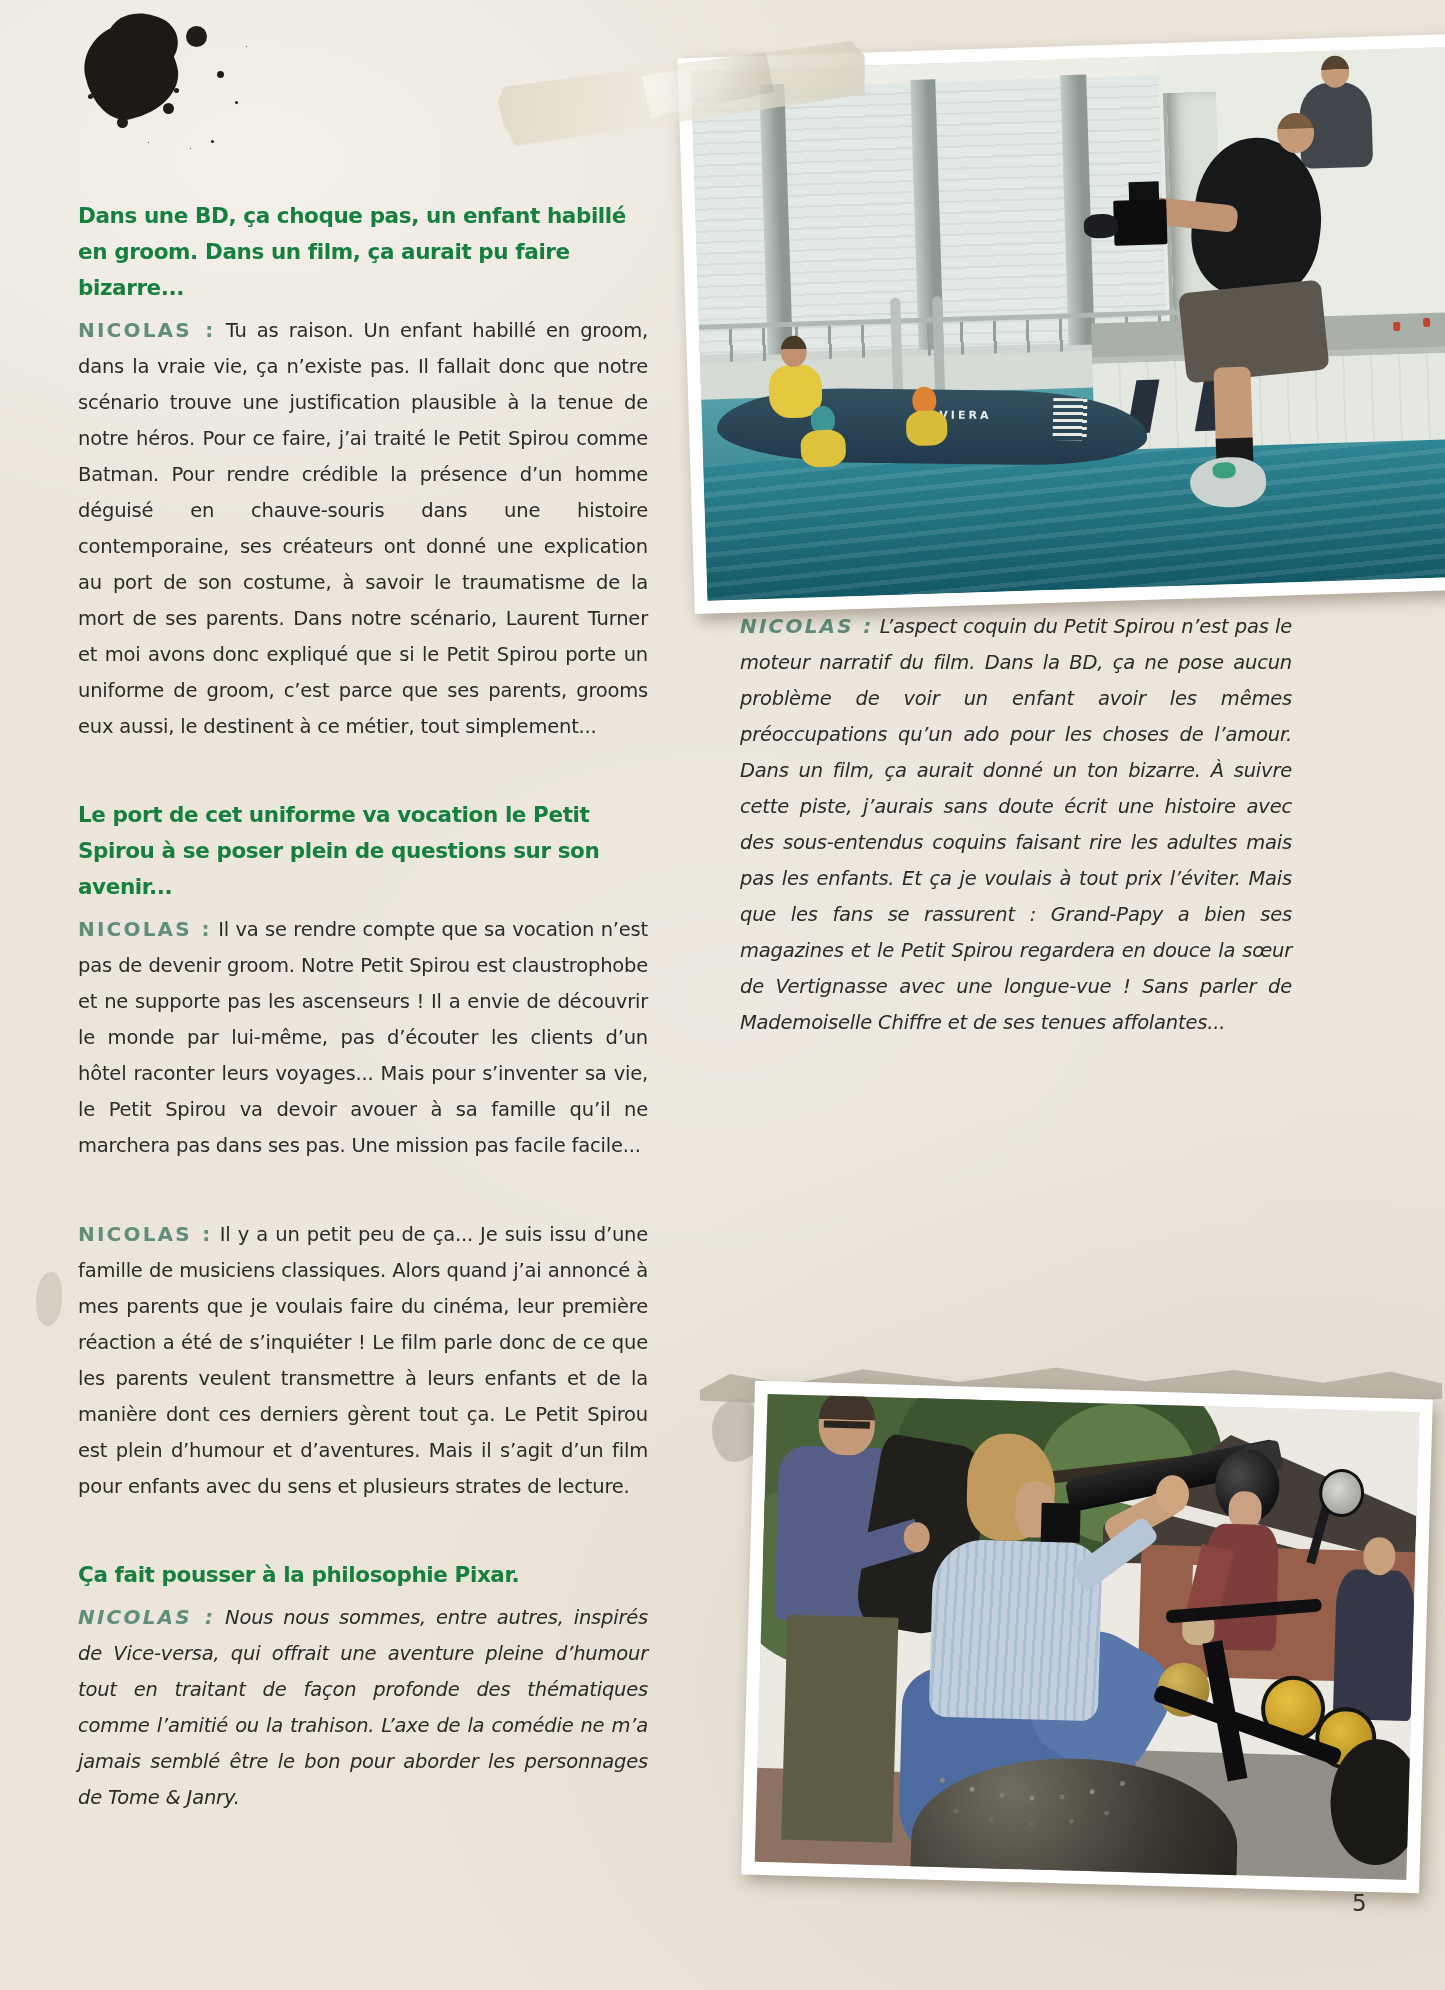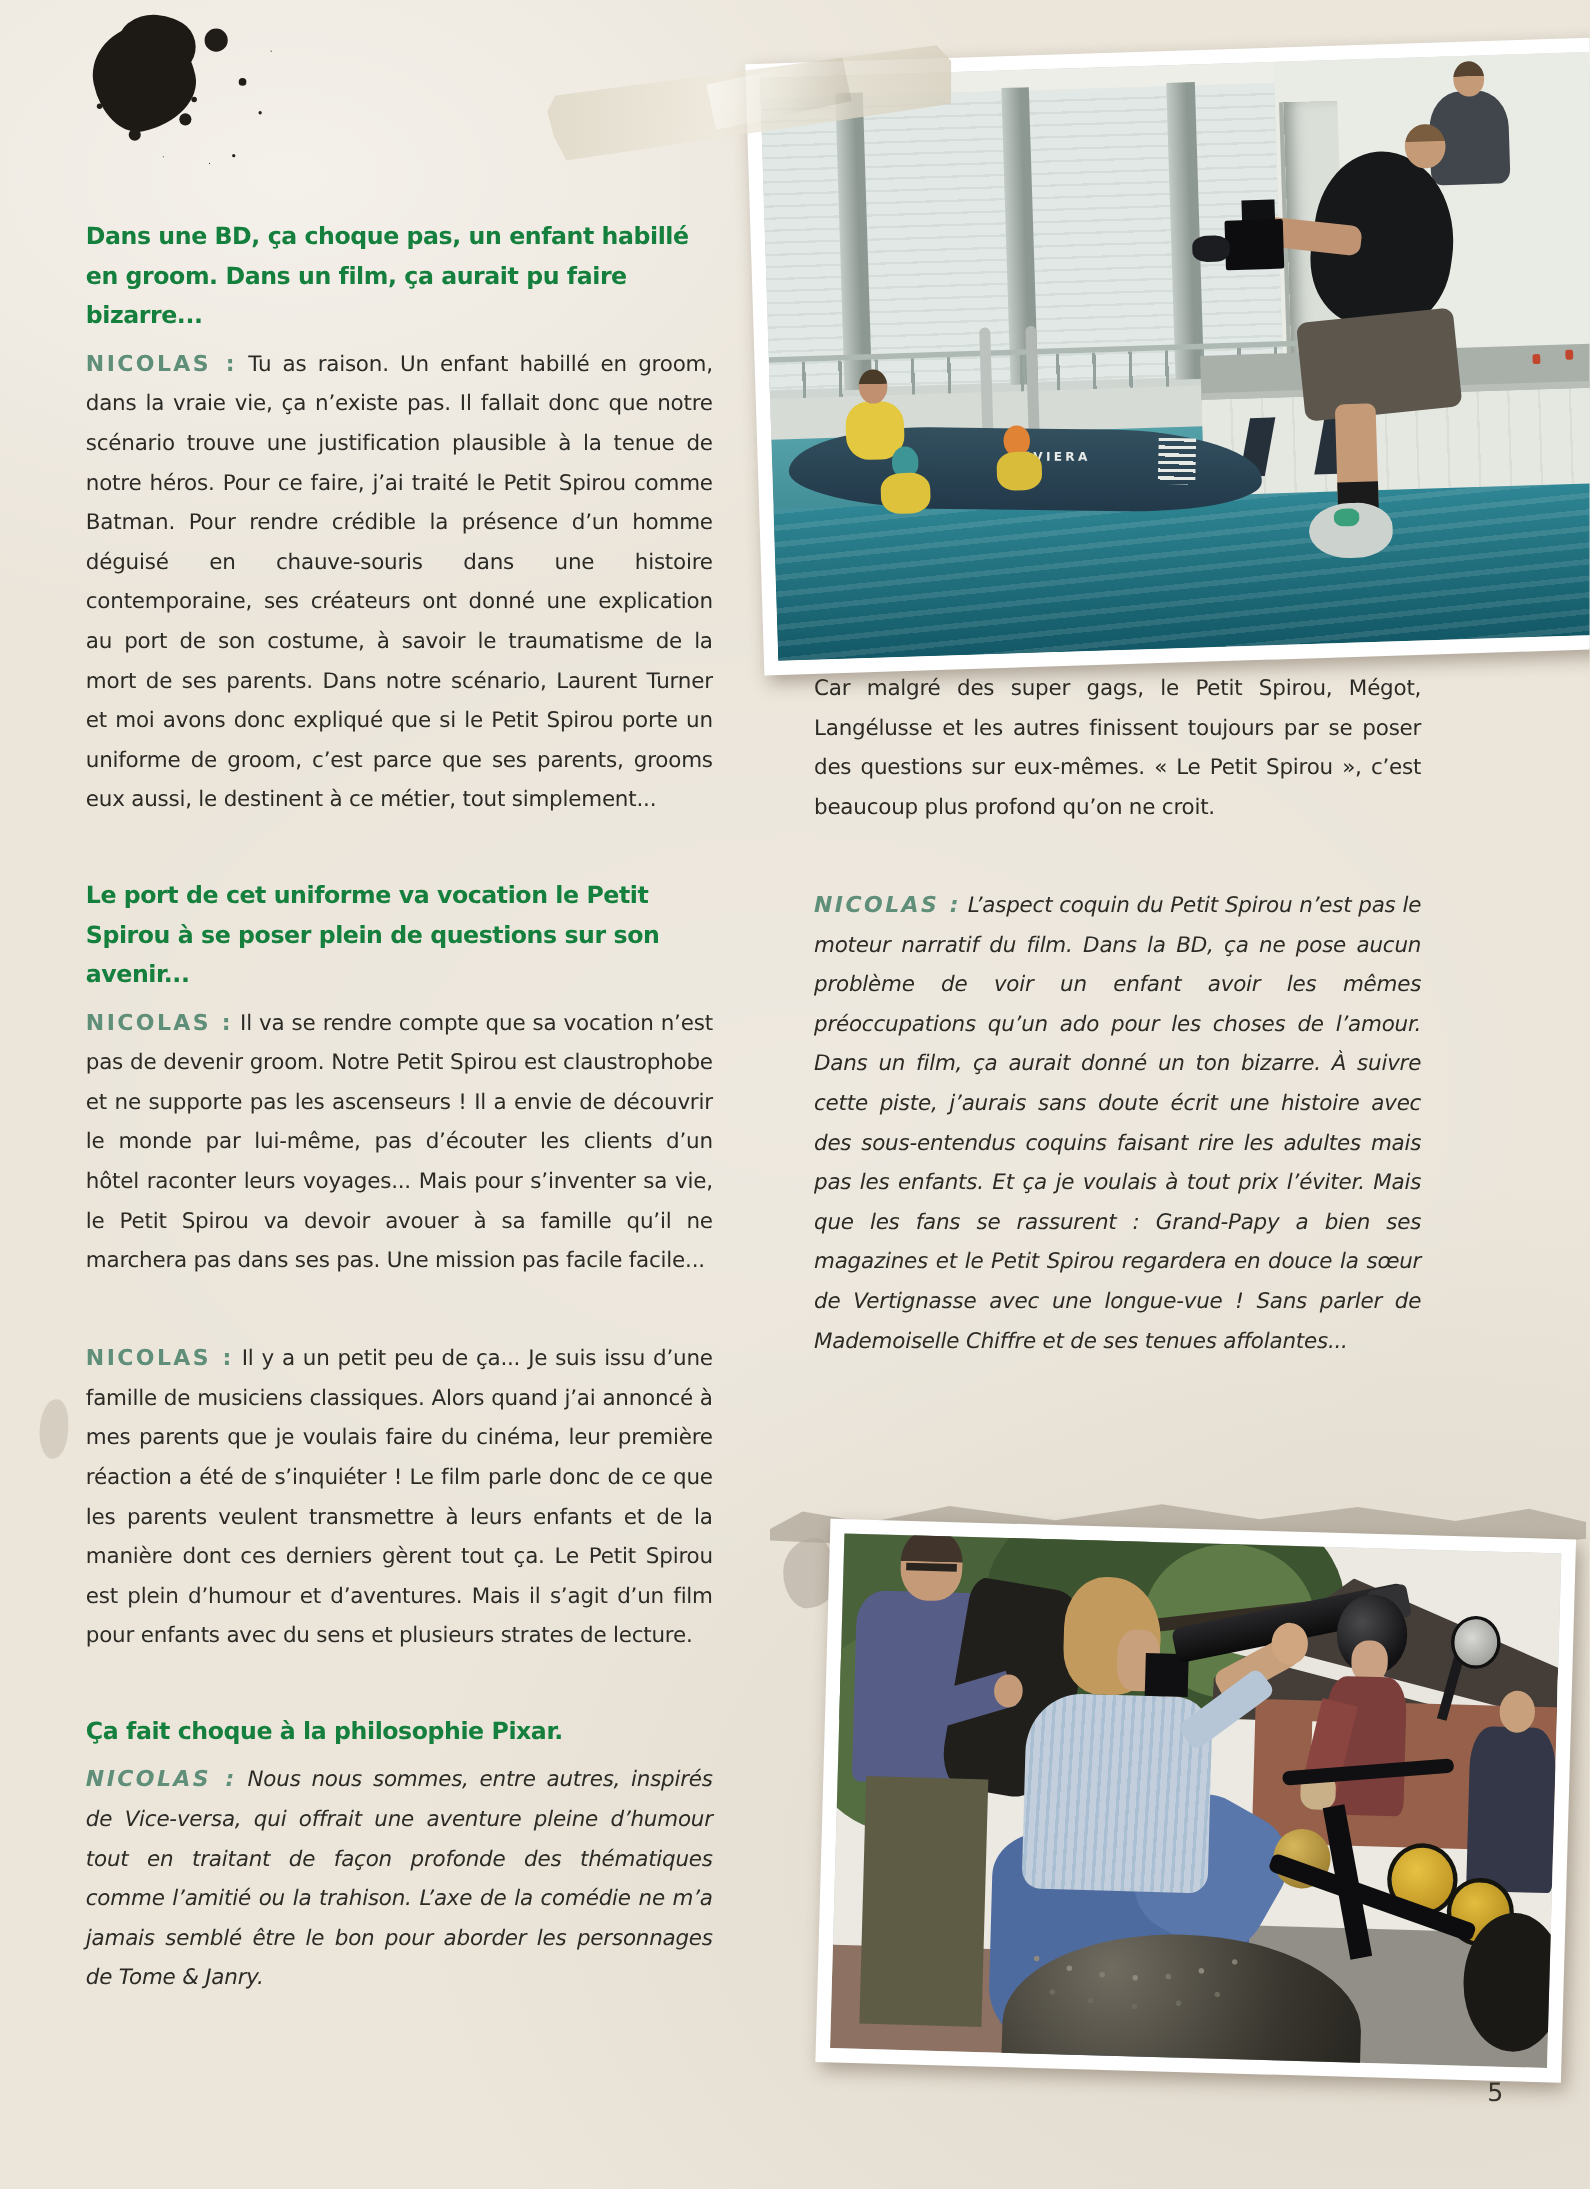--- a/index.html
+++ b/index.html
@@ -214,26 +214,25 @@
 
 <div class="col" id="left-col">
   <h2 class="qhead">Dans une BD, ça choque pas, un enfant habillé en groom. Dans un film, ça aurait pu faire bizarre...</h2>
   <p class="body-p"><span class="speaker">NICOLAS :</span> <span>Tu as raison. Un enfant habillé en groom, dans la vraie vie, ça n’existe pas. Il fallait donc que notre scénario trouve une justification plausible à la tenue de notre héros. Pour ce faire, j’ai traité le Petit Spirou comme Batman. Pour rendre crédible la présence d’un homme déguisé en chauve-souris dans une histoire contemporaine, ses créateurs ont donné une explication au port de son costume, à savoir le traumatisme de la mort de ses parents. Dans notre scénario, Laurent Turner et moi avons donc expliqué que si le Petit Spirou porte un uniforme de groom, c’est parce que ses parents, grooms eux aussi, le destinent à ce métier, tout simplement...</span></p>
 
   <h2 class="qhead">Le port de cet uniforme va vocation le Petit Spirou à se poser plein de questions sur son avenir...</h2>
   <p class="body-p"><span class="speaker">NICOLAS :</span> <span>Il va se rendre compte que sa vocation n’est pas de devenir groom. Notre Petit Spirou est claustrophobe et ne supporte pas les ascenseurs ! Il a envie de découvrir le monde par lui-même, pas d’écouter les clients d’un hôtel raconter leurs voyages... Mais pour s’inventer sa vie, le Petit Spirou va devoir avouer à sa famille qu’il ne marchera pas dans ses pas. Une mission pas facile facile...</span></p>
 
   <p class="body-p"><span class="speaker">NICOLAS :</span> <span>Il y a un petit peu de ça... Je suis issu d’une famille de musiciens classiques. Alors quand j’ai annoncé à mes parents que je voulais faire du cinéma, leur première réaction a été de s’inquiéter ! Le film parle donc de ce que les parents veulent transmettre à leurs enfants et de la manière dont ces derniers gèrent tout ça. Le Petit Spirou est plein d’humour et d’aventures. Mais il s’agit d’un film pour enfants avec du sens et plusieurs strates de lecture.</span></p>
 
-  <h2 class="qhead">Ça fait choque à la philosophie Pixar.</h2>
+  <h2 class="qhead">Ça fait pousser à la philosophie Pixar.</h2>
   <p class="body-p last"><span class="speaker">NICOLAS :</span> <span>Nous nous sommes, entre autres, inspirés de Vice-versa, qui offrait une aventure pleine d’humour tout en traitant de façon profonde des thématiques comme l’amitié ou la trahison. L’axe de la comédie ne m’a jamais semblé être le bon pour aborder les personnages de Tome &amp; Janry.</span></p>
 </div>
 
 <div class="col" id="right-col">
-  <p class="body-p">Car malgré des super gags, le Petit Spirou, Mégot, Langélusse et les autres finissent toujours par se poser des questions sur eux-mêmes. « Le Petit Spirou », c’est beaucoup plus profond qu’on ne croit.</p>
   <p class="body-p last"><span class="speaker">NICOLAS :</span> <span>L’aspect coquin du Petit Spirou n’est pas le moteur narratif du film. Dans la BD, ça ne pose aucun problème de voir un enfant avoir les mêmes préoccupations qu’un ado pour les choses de l’amour. Dans un film, ça aurait donné un ton bizarre. À suivre cette piste, j’aurais sans doute écrit une histoire avec des sous-entendus coquins faisant rire les adultes mais pas les enfants. Et ça je voulais à tout prix l’éviter. Mais que les fans se rassurent : Grand-Papy a bien ses magazines et le Petit Spirou regardera en douce la sœur de Vertignasse avec une longue-vue ! Sans parler de Mademoiselle Chiffre et de ses tenues affolantes...</span></p>
 </div>
 
 <div class="abs photo" id="pool-photo">
   <div class="photo-inner">
     <div class="tp" id="tp-wall-top"></div>
     <div class="tp" id="tp-windows"></div>
     <div class="tp tp-pillar" id="tp-pillar1"></div>
     <div class="tp tp-pillar" id="tp-pillar2"></div>
     <div class="tp tp-pillar" id="tp-pillar3"></div>

